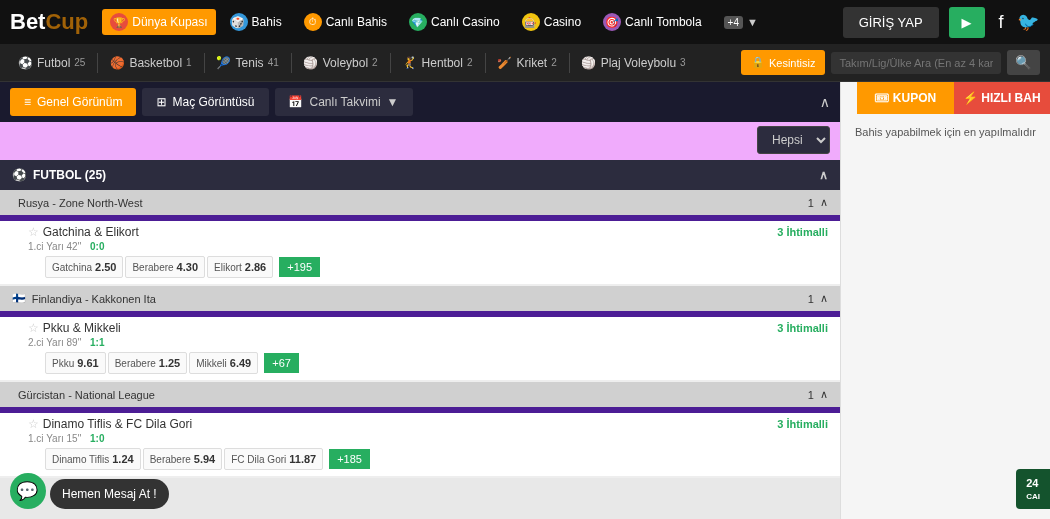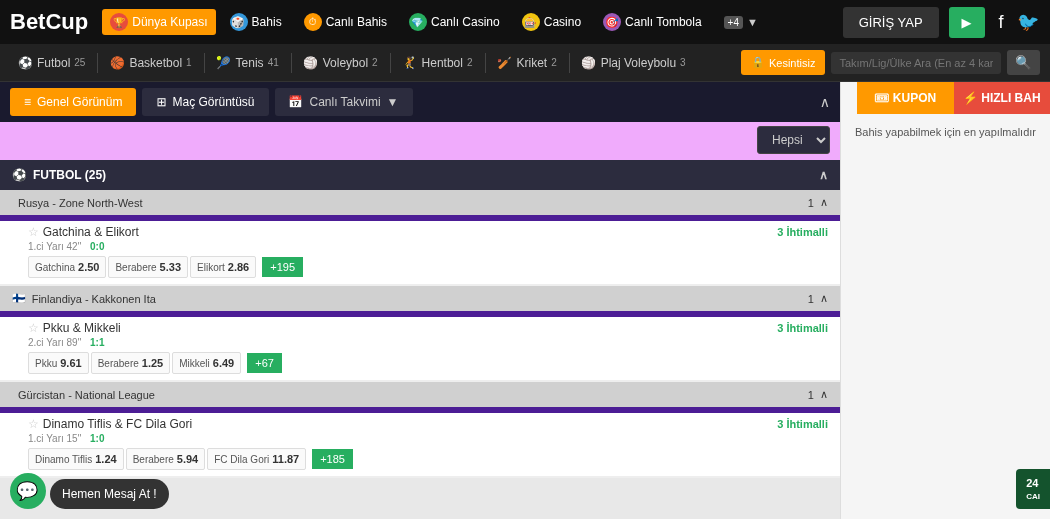--- a/index.html
+++ b/index.html
@@ -75,32 +75,32 @@
 
     
     .chat-bubble { position: fixed; bottom: 10px; left: 10px; background: #27ae60; color: #fff; border-radius: 50%; width: 36px; height: 36px; display: flex; align-items: center; justify-content: center; font-size: 18px; cursor: pointer; z-index: 100; }
     .chat-label { position: fixed; bottom: 10px; left: 50px; background: #333; color: #fff; padding: 8px 12px; border-radius: 20px; font-size: 12px; cursor: pointer; z-index: 100; }
 
     
     .badge-24 { position: fixed; bottom: 10px; right: 0; background: #14532d; color: #fff; padding: 8px 10px; border-radius: 4px 0 0 4px; font-size: 11px; font-weight: bold; cursor: pointer; z-index: 100; }
 
     .match-block { background: #fff; border-bottom: 2px solid #eee; }
     .match-top { padding: 4px 12px 2px 28px; display: flex; align-items: center; }
-    .match-odds-area { padding: 2px 12px 6px 28px; display: flex; align-items: center; justify-content: space-between; }
+    .match-odds-area { padding: 2px 12px 6px 28px; display: flex; align-items: center; justify-content: space-between; margin-left: 17px; }
 
     ::-webkit-scrollbar { width: 4px; }
     ::-webkit-scrollbar-track { background: #333; }
     ::-webkit-scrollbar-thumb { background: #555; }
   </style>
 </head>
 <body>
 
 <div class="header">
   <div class="logo">
-    <span style="color:#fff">Bet</span><span style="color:#ffffff">Cup</span>
+    <span style="color:#fff">Bet</span><span style="color:#a16207">Cup</span>
   </div>
 
   <div class="nav-item active">
     <div class="nav-icon icon-red">🏆</div>
     <span>Dünya Kupası</span>
   </div>
   <div class="nav-item">
     <div class="nav-icon" style="background:#3498db;font-size:11px">🎲</div>
     <span>Bahis</span>
   </div>
@@ -240,21 +240,21 @@
         <span style="color:#27ae60;font-weight:bold;margin-left:6px">0:0</span>
       </div>
       <div class="match-odds-area">
         <div class="odds-wrapper">
           <div class="odd-btn">
             <span class="team">Gatchina</span>
             <span class="val">2.50</span>
           </div>
           <div class="odd-btn">
             <span class="team">Berabere</span>
-            <span class="val">5.33</span>
+            <span class="val">4.30</span>
           </div>
           <div class="odd-btn">
             <span class="team">Elikort</span>
             <span class="val">2.86</span>
           </div>
           <button class="more-btn">+195</button>
         </div>
       </div>
     </div>
 

